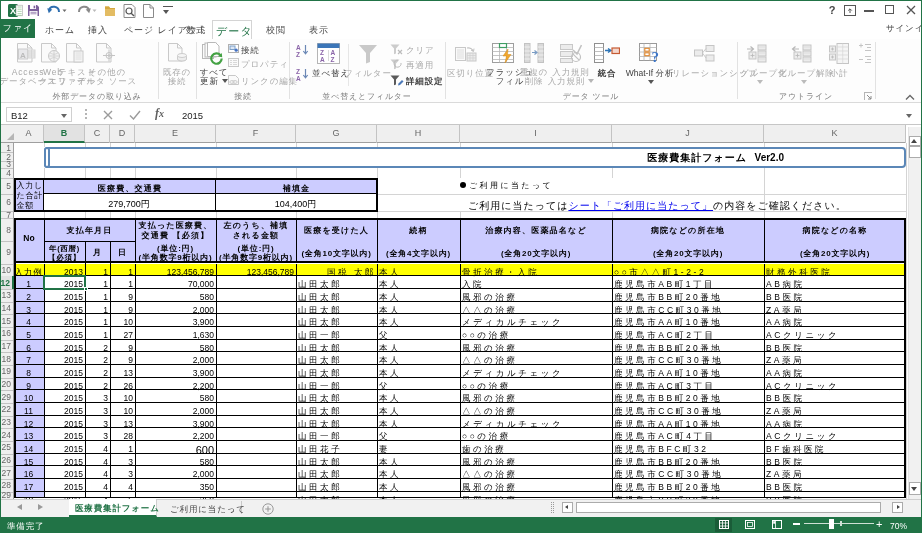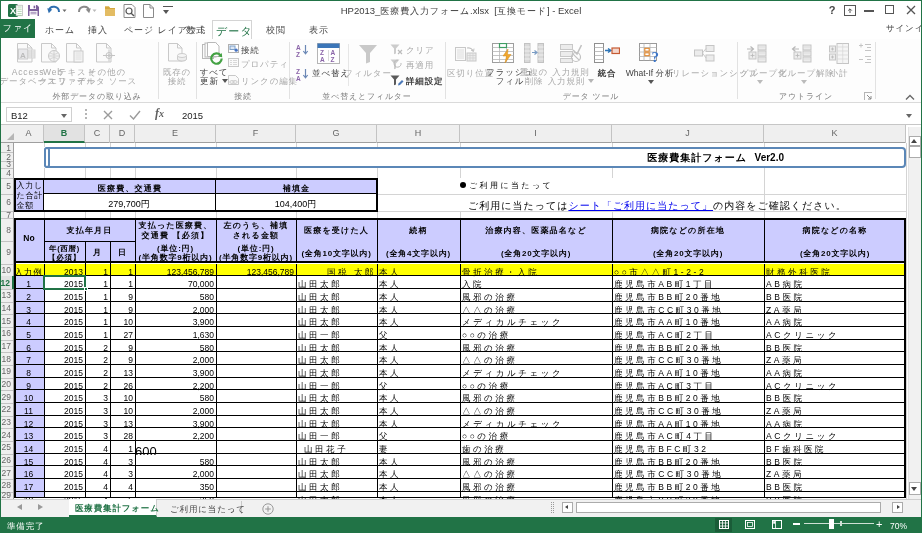--- a/index.html
+++ b/index.html
@@ -48,21 +48,20 @@
 <path d="M1 0.5h8l3 3v10H1z" fill="#fff" stroke="#8a8a8a" stroke-width="1"></path>
 <circle cx="6" cy="7" r="3" fill="none" stroke="#555" stroke-width="1.2"></circle>
       <path d="M8.2 9.2 L11 12" stroke="#555" stroke-width="1.4"></path>
 </svg>
 <svg class="ab" style="left:142px;top:3px" width="11" height="14" viewBox="0 0 11 14">
 <path d="M0.5 0.5 h6.5 l3.5 3.5 v9.5 H0.5 z" fill="#fff" stroke="#8a8a8a" stroke-width="1"></path>
 <path d="M7 0.5 v3.5 h3.5" fill="none" stroke="#8a8a8a" stroke-width="1"></path>
 </svg>
 <div class="ab" style="left:162px;top:9px;width:0;height:0;border-left:3px solid transparent;border-right:3px solid transparent;border-top:4px solid #555"></div>
 <div class="ab" style="left:162px;top:3px;width:10px;height:3px;border-bottom:1px solid #555"></div>
-<div class="ab" style="left:250px;top:4px;width:420px;text-align:center;font-size:9.5px;color:#3b3b3b">HP2013_<span class="jp2" style="font-size:9px">医療費入力フォーム</span>.xlsx&nbsp; [<span class="jp2" style="font-size:9px">互換モード</span>] - Excel</div>
 <div class="ab" style="left:824px;top:3px;width:14px;height:14px;color:#444;font-size:11px;font-weight:bold;text-align:center">?</div>
 <svg class="ab" style="left:843px;top:4px" width="12" height="11" viewBox="0 0 12 11">
       <rect x="0.5" y="0.5" width="11" height="10" fill="none" stroke="#555"></rect>
       <path d="M6 8V4 M4.2 5.6 L6 3.8 L7.8 5.6" stroke="#555" fill="none"></path>
     </svg>
 <div class="ab" style="left:863px;top:8px;width:10px;height:3px;border-bottom:2px solid #555"></div>
 <div class="ab" style="left:884px;top:4px;width:9px;height:9px;border:1px solid #555"></div>
 <svg class="ab" style="left:905px;top:4px" width="10" height="10" viewBox="0 0 10 10">
       <path d="M1 1 L9 9 M9 1 L1 9" stroke="#555" stroke-width="1.3"></path>
     </svg>
@@ -797,22 +796,22 @@
 <div class="ab" style="left:216px;top:441.03999999999996px;width:1px;height:12.680000000000007px;background:#000;z-index:2"></div>
 <div class="ab" style="left:296px;top:441.03999999999996px;width:1px;height:12.680000000000007px;background:#000;z-index:2"></div>
 <div class="ab" style="left:377px;top:441.03999999999996px;width:1px;height:12.680000000000007px;background:#000;z-index:2"></div>
 <div class="ab" style="left:460px;top:441.03999999999996px;width:1px;height:12.680000000000007px;background:#000;z-index:2"></div>
 <div class="ab" style="left:612px;top:441.03999999999996px;width:1px;height:12.680000000000007px;background:#000;z-index:2"></div>
 <div class="ab" style="left:764px;top:441.03999999999996px;width:1px;height:12.680000000000007px;background:#000;z-index:2"></div>
 <div class="ab " style="left:14px;top:444.03999999999996px;width:29px;text-align:center;font-size:8.5px;font-weight:normal;color:#000;z-index:3;white-space:nowrap;overflow:hidden;height:10.680000000000007px">14</div>
 <div class="ab " style="left:44px;top:444.03999999999996px;width:40px;text-align:right;padding-right:1px;font-size:8.5px;font-weight:normal;color:#000;z-index:3;white-space:nowrap;overflow:hidden;height:10.680000000000007px">2015</div>
 <div class="ab " style="left:85px;top:444.03999999999996px;width:24px;text-align:right;padding-right:1px;font-size:8.5px;font-weight:normal;color:#000;z-index:3;white-space:nowrap;overflow:hidden;height:10.680000000000007px">4</div>
 <div class="ab " style="left:110px;top:444.03999999999996px;width:24px;text-align:right;padding-right:1px;font-size:8.5px;font-weight:normal;color:#000;z-index:3;white-space:nowrap;overflow:hidden;height:10.680000000000007px">1</div>
-<div class="ab " style="left:135px;top:444.03999999999996px;width:80px;padding-right:1px;font-size:13px;font-weight:normal;color:#000;z-index:3;white-space:nowrap;overflow:hidden;height:10.680000000000007px">600</div>
-<div class="ab jp" style="left:296px;top:444.03999999999996px;width:80px;text-align:left;padding-left:8px;font-size:8.5px;font-weight:normal;color:#000;z-index:3;white-space:nowrap;overflow:hidden;height:10.680000000000007px">山田花子</div>
+<div class="ab " style="left:135px;top:444.03999999999996px;width:80px;text-align:right;padding-right:1px;font-size:11px;font-weight:normal;color:#000;z-index:3;white-space:nowrap;overflow:hidden;height:10.680000000000007px">600</div>
+<div class="ab jp" style="left:296px;top:444.03999999999996px;width:80px;text-align:left;padding-left:2px;font-size:8.5px;font-weight:normal;color:#000;z-index:3;white-space:nowrap;overflow:hidden;height:10.680000000000007px">山田花子</div>
 <div class="ab jp" style="left:377px;top:444.03999999999996px;width:82px;text-align:left;padding-left:2px;font-size:8.5px;font-weight:normal;color:#000;z-index:3;white-space:nowrap;overflow:hidden;height:10.680000000000007px">妻</div>
 <div class="ab jp" style="left:460px;top:444.03999999999996px;width:151px;text-align:left;padding-left:2px;font-size:8.5px;font-weight:normal;color:#000;z-index:3;white-space:nowrap;overflow:hidden;height:10.680000000000007px">歯の治療</div>
 <div class="ab jp" style="left:612px;top:444.03999999999996px;width:151px;text-align:left;padding-left:2px;font-size:8.5px;font-weight:normal;color:#000;z-index:3;white-space:nowrap;overflow:hidden;height:10.680000000000007px">鹿児島市BFC町32</div>
 <div class="ab jp" style="left:764px;top:444.03999999999996px;width:141px;text-align:left;padding-left:2px;font-size:8.5px;font-weight:normal;color:#000;z-index:3;white-space:nowrap;overflow:hidden;height:10.680000000000007px">BF歯科医院</div>
 <div class="ab" style="left:14px;top:453.71999999999997px;width:892px;height:12.680000000000007px;background:#fff;border-bottom:1px solid #000;z-index:1;overflow:hidden"></div>
 <div class="ab" style="left:14px;top:453.71999999999997px;width:30px;height:12.680000000000007px;background:#ccccff;border-bottom:1px solid #000;z-index:1"></div>
 <div class="ab" style="left:44px;top:453.71999999999997px;width:1px;height:12.680000000000007px;background:#000;z-index:2"></div>
 <div class="ab" style="left:85px;top:453.71999999999997px;width:1px;height:12.680000000000007px;background:#000;z-index:2"></div>
 <div class="ab" style="left:110px;top:453.71999999999997px;width:1px;height:12.680000000000007px;background:#000;z-index:2"></div>
 <div class="ab" style="left:135px;top:453.71999999999997px;width:1px;height:12.680000000000007px;background:#000;z-index:2"></div>

